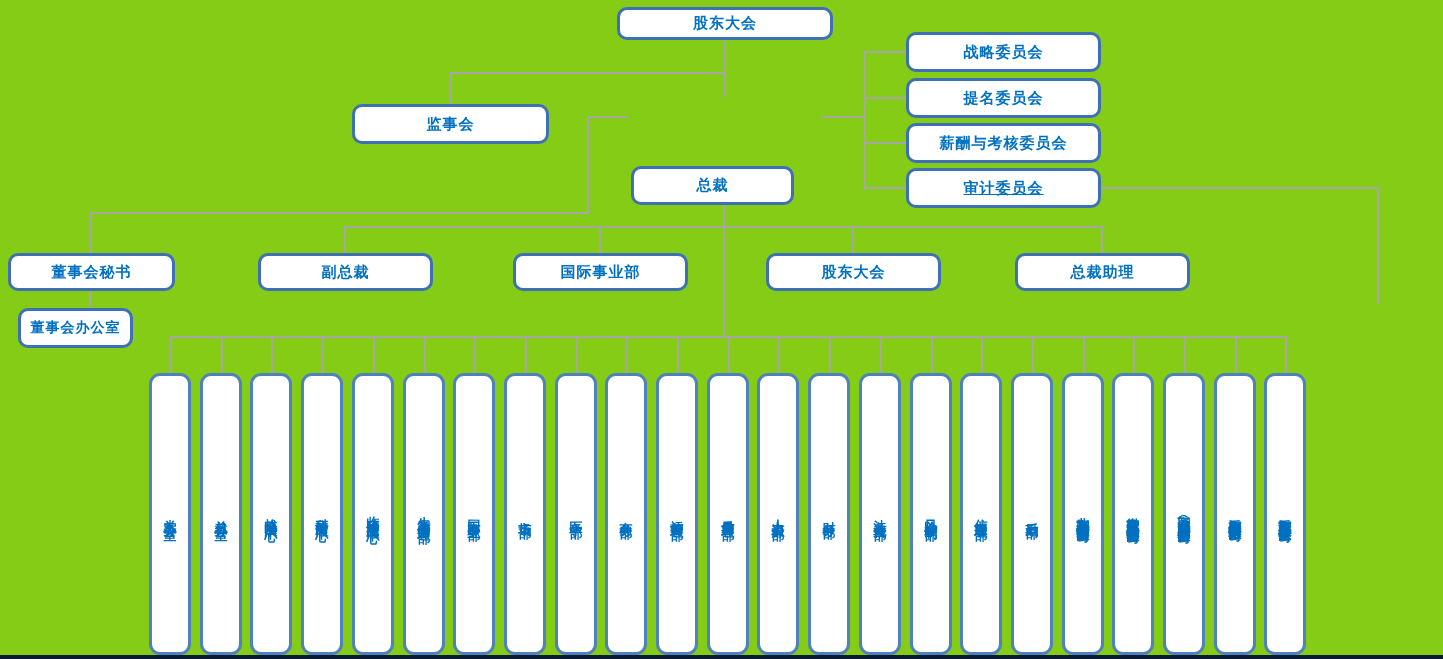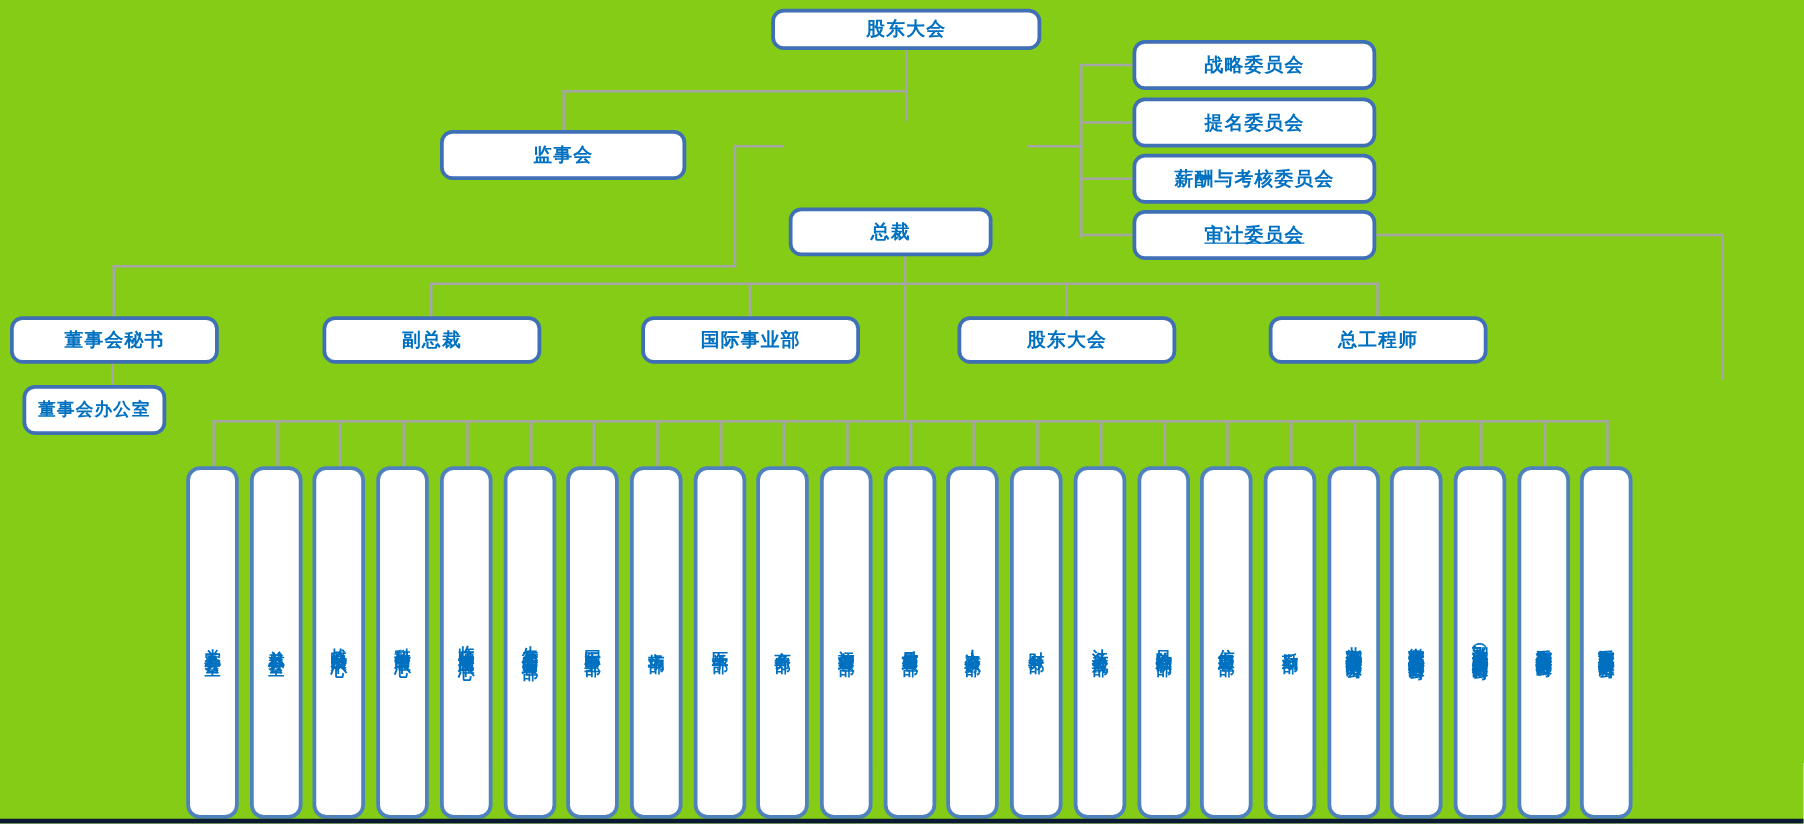--- a/index.html
+++ b/index.html
@@ -64,21 +64,21 @@
   <div class="node" style="left:631px;top:166px;width:163px;height:39px;">总裁</div>
 
   <div class="node" style="left:8px;top:253px;width:167px;height:38px;">董事会秘书</div>
 
   <div class="node" style="left:258px;top:253px;width:175px;height:38px;">副总裁</div>
 
   <div class="node" style="left:513px;top:253px;width:175px;height:38px;">国际事业部</div>
 
   <div class="node" style="left:766px;top:253px;width:175px;height:38px;">股东大会</div>
 
-  <div class="node" style="left:1015px;top:253px;width:175px;height:38px;">总工程师</div>
+  <div class="node" style="left:1015px;top:253px;width:175px;height:38px;">总裁助理</div>
 
   <div class="node" style="left:18px;top:308px;width:115px;height:40px;font-size:14px;text-align:center;">董事会办公室</div>
 
 
   <div id="committees">
       <div class="node" style="left: 906px; top: 32px; width: 195px; height: 40px;">战略委员会</div>
       <div class="node" style="left: 906px; top: 78px; width: 195px; height: 40px;">提名委员会</div>
       <div class="node" style="left: 906px; top: 123px; width: 195px; height: 40px;">薪酬与考核委员会</div>
       <div class="node" style="left: 906px; top: 168px; width: 195px; height: 40px; text-decoration: underline;">审计委员会</div>
     </div>

